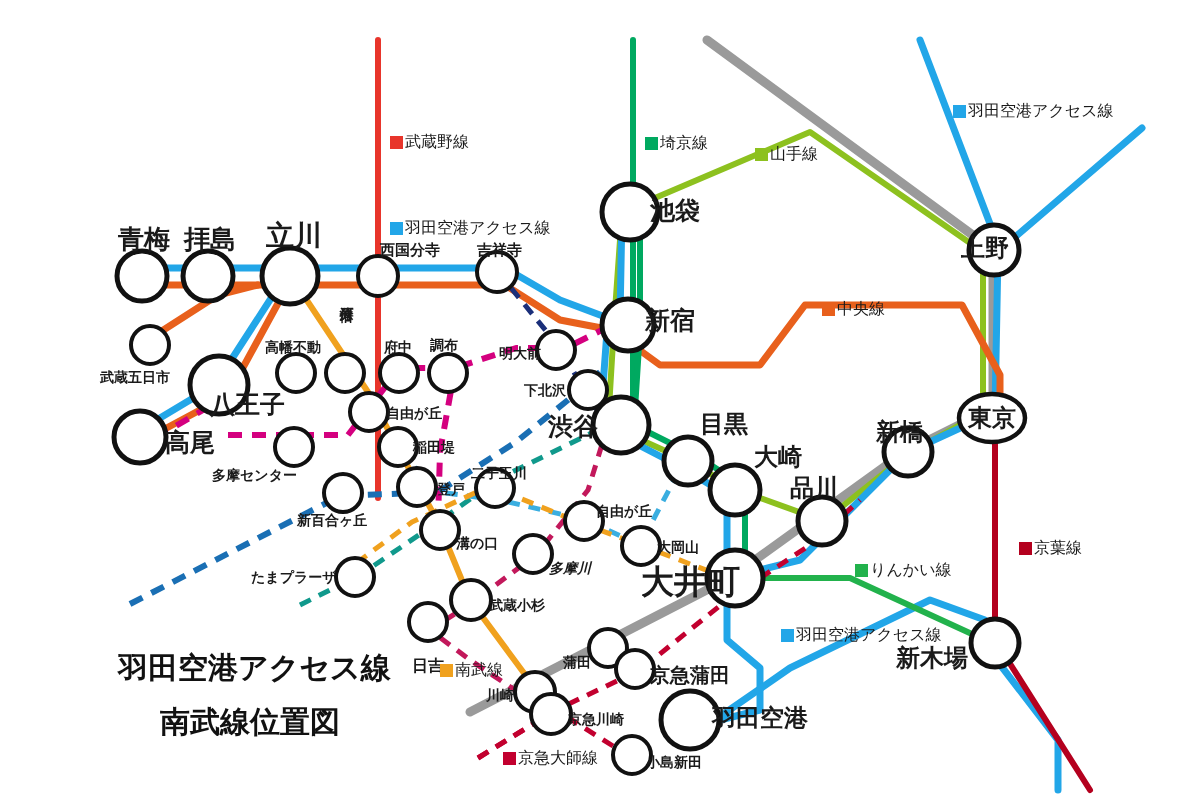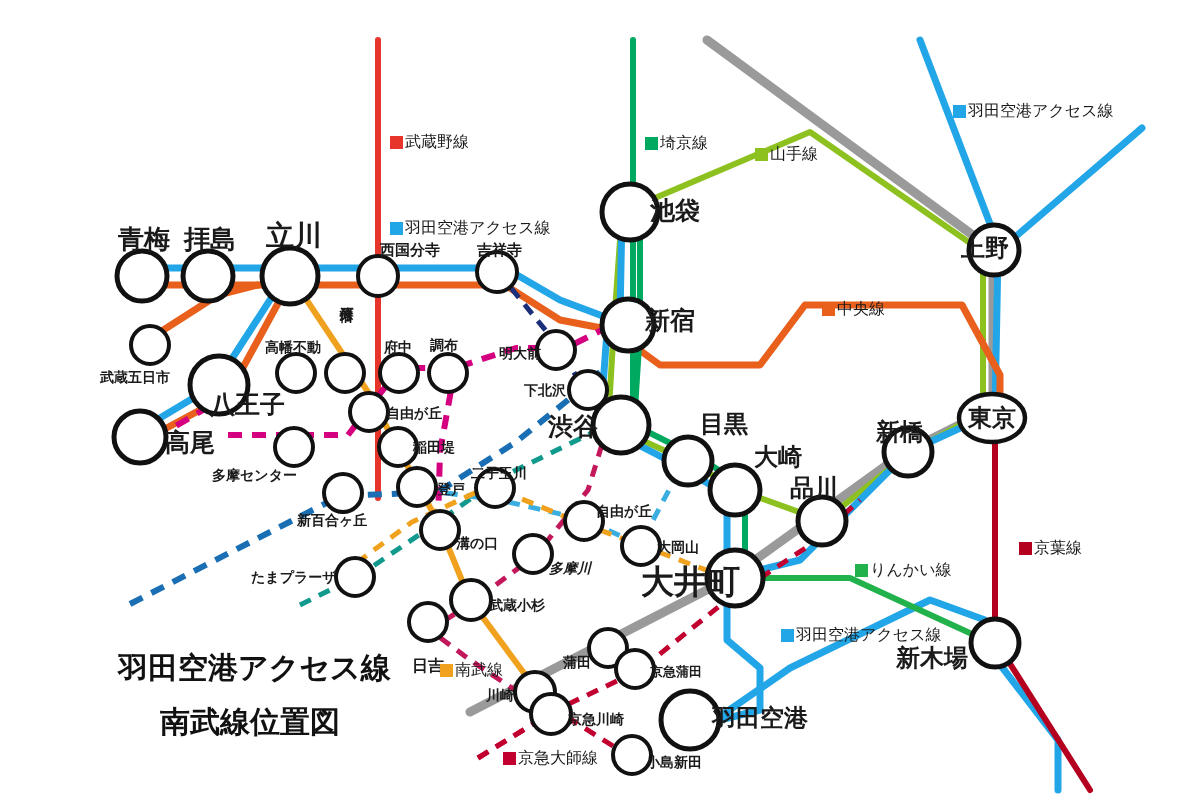--- a/index.html
+++ b/index.html
@@ -233,21 +233,21 @@
       <div class="stn-label" style="left: 437px; top: 482px; font-size: 14px; font-weight: 600;">登戸</div>
       <div class="stn-label" style="left: 471px; top: 466px; font-size: 14px; font-weight: 600;">二子玉川</div>
       <div class="stn-label" style="left: 456px; top: 536px; font-size: 14px; font-weight: 600;">溝の口</div>
       <div class="stn-label" style="left: 251px; top: 570px; font-size: 14px; font-weight: 600;">たまプラーザ</div>
       <div class="stn-label" style="left: 596px; top: 504px; font-size: 14px; font-weight: 600;">自由が丘</div>
       <div class="stn-label" style="left: 549px; top: 561px; font-size: 14px; font-weight: 600; font-style: italic;">多摩川</div>
       <div class="stn-label" style="left: 657px; top: 540px; font-size: 14px; font-weight: 600;">大岡山</div>
       <div class="stn-label" style="left: 489px; top: 598px; font-size: 14px; font-weight: 600;">武蔵小杉</div>
       <div class="stn-label" style="left: 412px; top: 648px; font-size: 16px; font-weight: 600; margin-top: 10px;">日吉</div>
       <div class="stn-label" style="left: 563px; top: 655px; font-size: 14px; font-weight: 600;">蒲田</div>
-      <div class="stn-label" style="left: 650px; top: 665px; font-size: 13px; font-weight: 600;">京急蒲田</div>
+      <div class="stn-label" style="left: 650px; top: 665px; font-size: 20px; font-weight: 600;">京急蒲田</div>
       <div class="stn-label" style="left: 486px; top: 688px; font-size: 14px; font-weight: 600;">川崎</div>
       <div class="stn-label" style="left: 568px; top: 712px; font-size: 14px; font-weight: 600;">京急川崎</div>
       <div class="stn-label" style="left: 646px; top: 755px; font-size: 14px; font-weight: 600;">小島新田</div>
       <div class="stn-label" style="left: 712px; top: 706px; font-size: 24px; font-weight: 700;">羽田空港</div>
       <div class="stn-label" style="left: 548px; top: 414px; font-size: 25px; font-weight: 700;">渋谷</div>
       <div class="stn-label" style="left: 645px; top: 308px; font-size: 25px; font-weight: 700;">新宿</div>
       <div class="stn-label" style="left: 650px; top: 198px; font-size: 25px; font-weight: 700; text-align: center;">池袋</div>
       <div class="stn-label" style="left: 700px; top: 412px; font-size: 24px; font-weight: 700;">目黒</div>
       <div class="stn-label" style="left: 754px; top: 445px; font-size: 24px; font-weight: 700;">大崎</div>
       <div class="stn-label" style="left: 790px; top: 476px; font-size: 24px; font-weight: 700;">品川</div>

